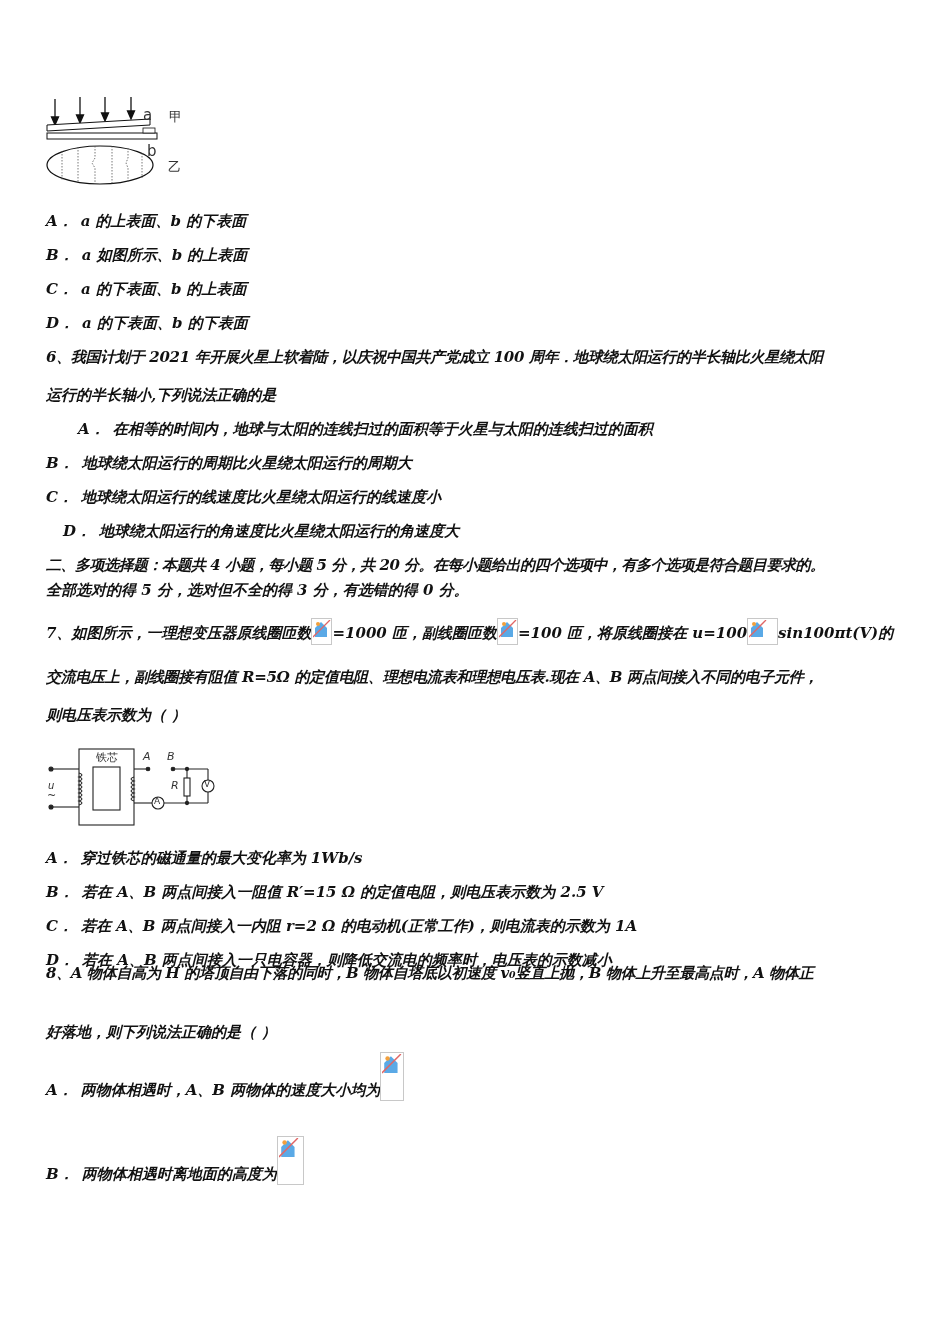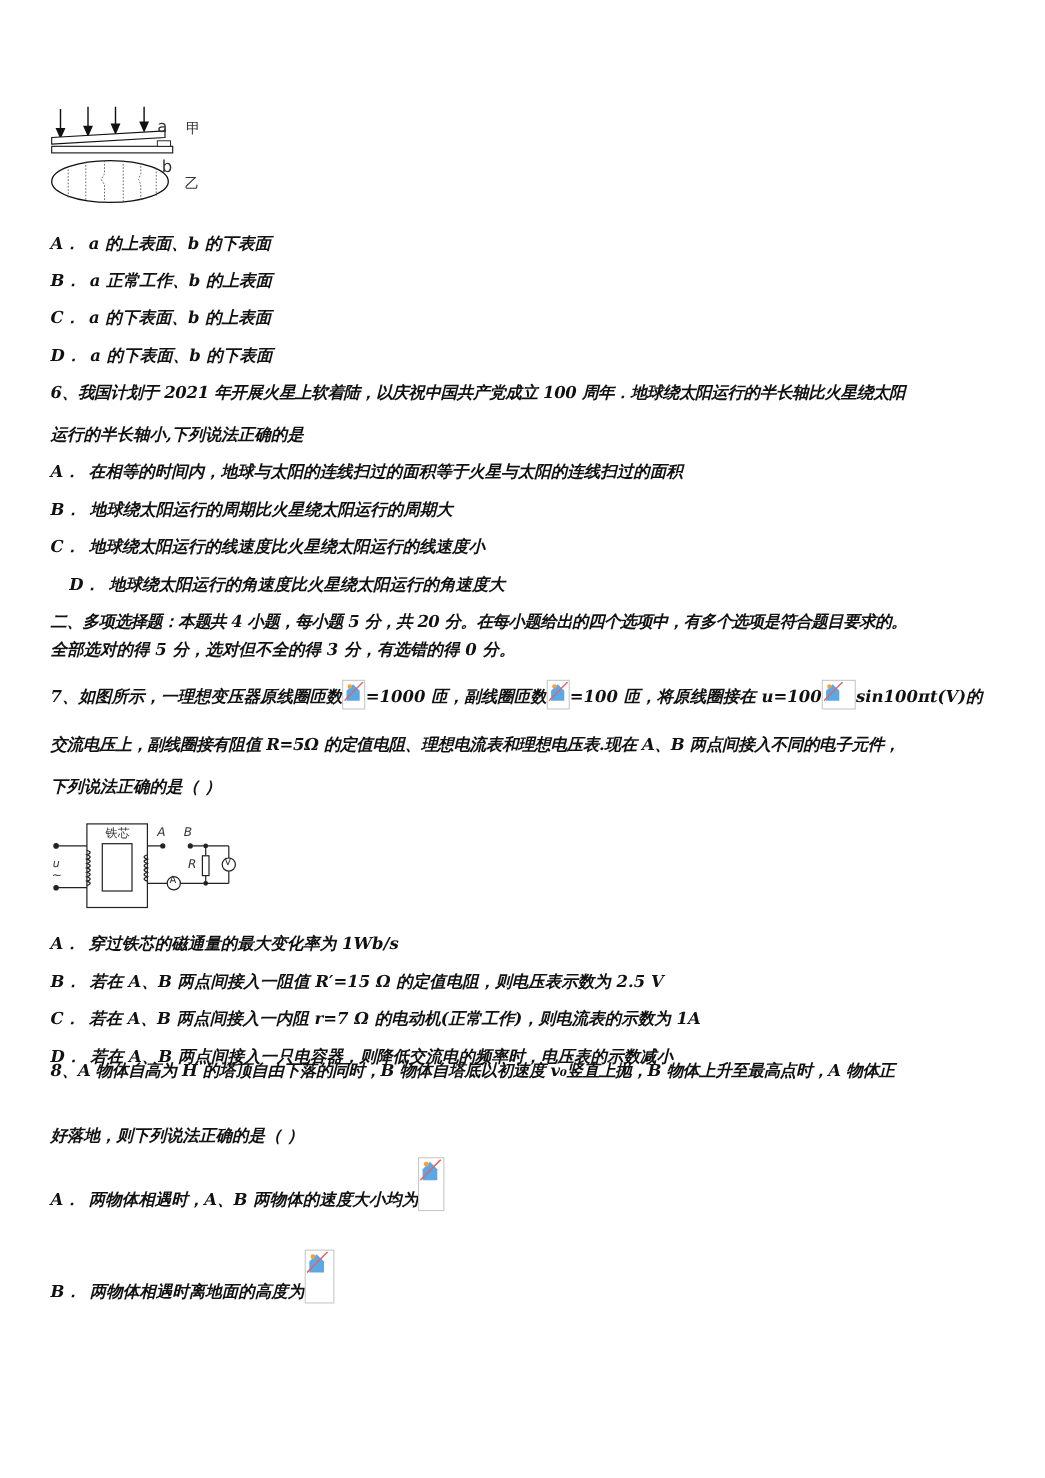--- a/index.html
+++ b/index.html
@@ -57,32 +57,32 @@
   <span class="fig-label" style="left:103px;top:11px;font-size:15px;">a</span>
   <span class="fig-label" style="left:107px;top:47px;font-size:15px;">b</span>
   <span class="fig-label" style="left:129px;top:13px;">甲</span>
   <span class="fig-label" style="left:128px;top:63px;">乙</span>
 </div>
 
 <div class="line" style="top:211px;">
   <span class="optlabel">A．</span><span class="bold">a 的上表面、b 的下表面</span>
 </div>
 <div class="line" style="top:245px;">
-  <span class="optlabel">B．</span><span class="bold">a 正常工作、b 的上表面</span>
+  <span class="optlabel">B．</span><span class="bold">a 如图所示、b 的上表面</span>
 </div>
 <div class="line" style="top:279px;">
   <span class="optlabel">C．</span><span class="bold">a 的下表面、b 的上表面</span>
 </div>
 <div class="line" style="top:313px;">
   <span class="optlabel">D．</span><span class="bold">a 的下表面、b 的下表面</span>
 </div>
 
 <div class="line bold" style="top:347px;letter-spacing:-0.3px;">6、我国计划于 2021 年开展火星上软着陆，以庆祝中国共产党成立 100 周年．地球绕太阳运行的半长轴比火星绕太阳</div>
 <div class="line bold" style="top:385px;text-align:center;">运行的半长轴小,下列说法正确的是</div>
-<div class="line" style="top:419px;">
+<div class="line" style="top:419px;margin-left:32px;">
   <span class="optlabel">A．</span><span class="bold">在相等的时间内，地球与太阳的连线扫过的面积等于火星与太阳的连线扫过的面积</span>
 </div>
 <div class="line" style="top:453px;">
   <span class="optlabel">B．</span><span class="bold">地球绕太阳运行的周期比火星绕太阳运行的周期大</span>
 </div>
 <div class="line" style="top:487px;">
   <span class="optlabel">C．</span><span class="bold">地球绕太阳运行的线速度比火星绕太阳运行的线速度小</span>
 </div>
 <div class="line" style="top:521px;margin-left:17px;">
   <span class="optlabel">D．</span><span class="bold">地球绕太阳运行的角速度比火星绕太阳运行的角速度大</span>
@@ -106,21 +106,21 @@
       </svg>
   </span><span>=100 匝，将原线圈接在 u=100</span><span class="broken-img" style="width:31px;height:27px;margin-bottom:-2px;">
     <svg width="18" height="18" viewBox="0 0 18 18">
         <path d="M2,17 L2,8 L8,2 L14,8 L14,17 Z" fill="#5aa9e6"></path>
         <circle cx="5" cy="4" r="2" fill="#f2a03d"></circle>
         <line x1="0" y1="17" x2="17" y2="0" stroke="#e06666" stroke-width="1.3"></line>
       </svg>
   </span><span>sin100πt(V)的</span>
 </div>
 <div class="line bold" style="top:667px;letter-spacing:-0.3px;">交流电压上，副线圈接有阻值 R=5Ω 的定值电阻、理想电流表和理想电压表.现在 A、B 两点间接入不同的电子元件，</div>
-<div class="line bold" style="top:705px;">下列说法正确的是（  ）</div>
+<div class="line bold" style="top:705px;">则电压表示数为（  ）</div>
 
 <div class="abs" style="left:42px;top:745px;width:180px;height:88px;">
   <svg width="180" height="88" viewBox="0 0 180 88" style="position:absolute;left:0;top:0;">
     <g stroke="#222" stroke-width="1.1" fill="none">
 
       <rect x="37" y="4" width="55" height="76"></rect>
 
       <rect x="51" y="22" width="27" height="43"></rect>
 
       <line x1="10" y1="24" x2="37" y2="24"></line>
@@ -163,21 +163,21 @@
   <span class="fig-label" style="left:162px;top:34px;font-size:9px;">V</span>
 </div>
 
 <div class="line" style="top:848px;">
   <span class="optlabel">A．</span><span class="bold">穿过铁芯的磁通量的最大变化率为 1Wb/s</span>
 </div>
 <div class="line" style="top:882px;">
   <span class="optlabel">B．</span><span class="bold">若在 A、B 两点间接入一阻值 R′=15 Ω 的定值电阻，则电压表示数为 2.5 V</span>
 </div>
 <div class="line" style="top:916px;">
-  <span class="optlabel">C．</span><span class="bold">若在 A、B 两点间接入一内阻 r=7 Ω 的电动机(正常工作)，则电流表的示数为 1A</span>
+  <span class="optlabel">C．</span><span class="bold">若在 A、B 两点间接入一内阻 r=2 Ω 的电动机(正常工作)，则电流表的示数为 1A</span>
 </div>
 <div class="line" style="top:950px;">
   <span class="optlabel">D．</span><span class="bold">若在 A、B 两点间接入一只电容器，则降低交流电的频率时，电压表的示数减小</span>
 </div>
 
 <div class="line bold" style="top:963px;letter-spacing:-0.3px;">8、A 物体自高为 H 的塔顶自由下落的同时，B 物体自塔底以初速度 v₀竖直上抛，B 物体上升至最高点时，A 物体正</div>
 <div class="line bold" style="top:1022px;">好落地，则下列说法正确的是（      ）</div>
 
 <div class="line" style="top:1052px;line-height:50px;">
   <span class="optlabel">A．</span><span class="bold">两物体相遇时，A、B 两物体的速度大小均为</span><span class="broken-img" style="width:24px;height:49px;vertical-align:-6px;">

